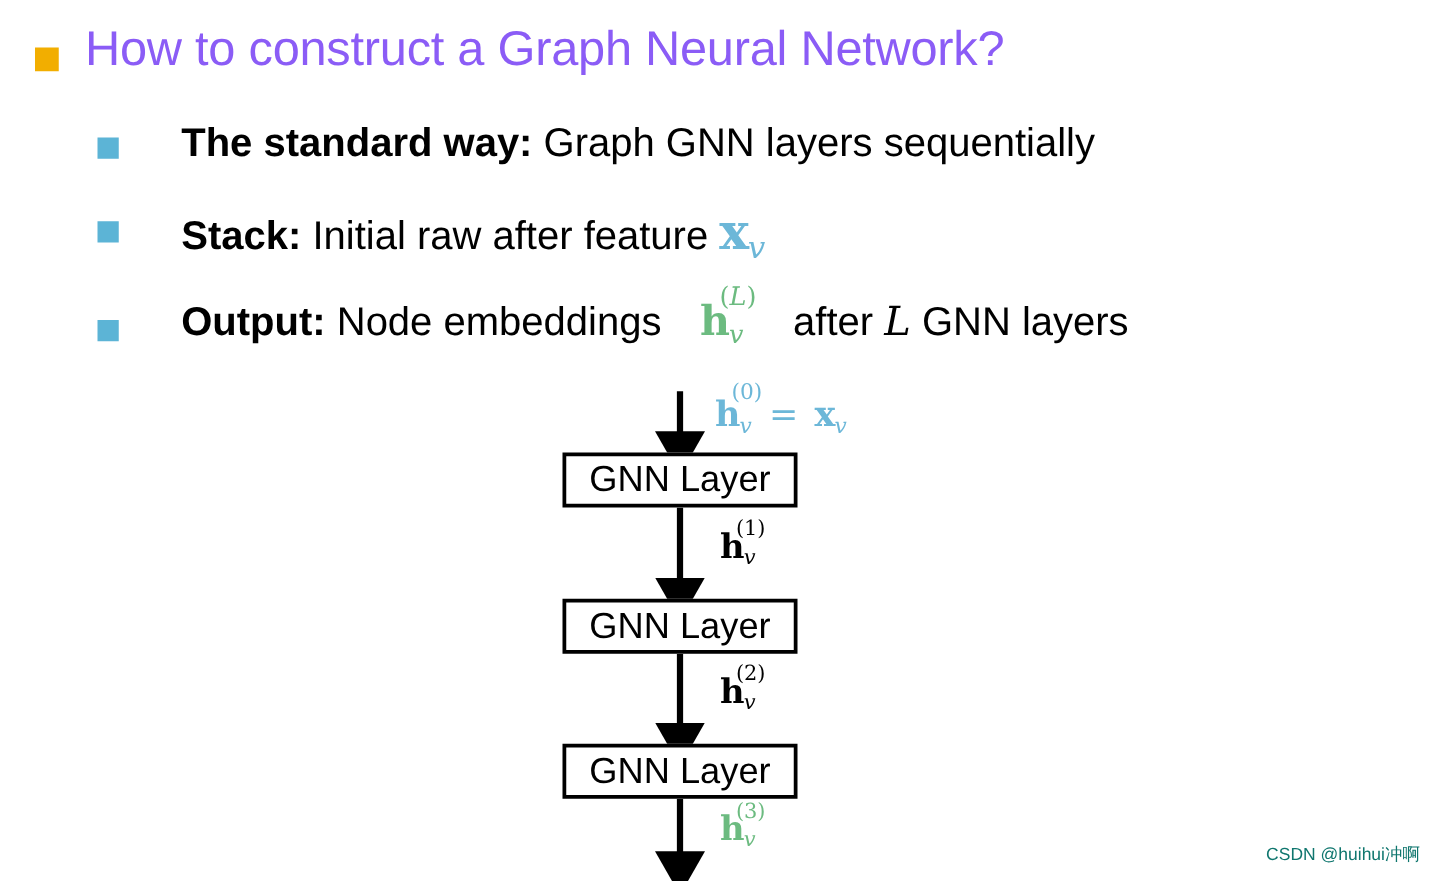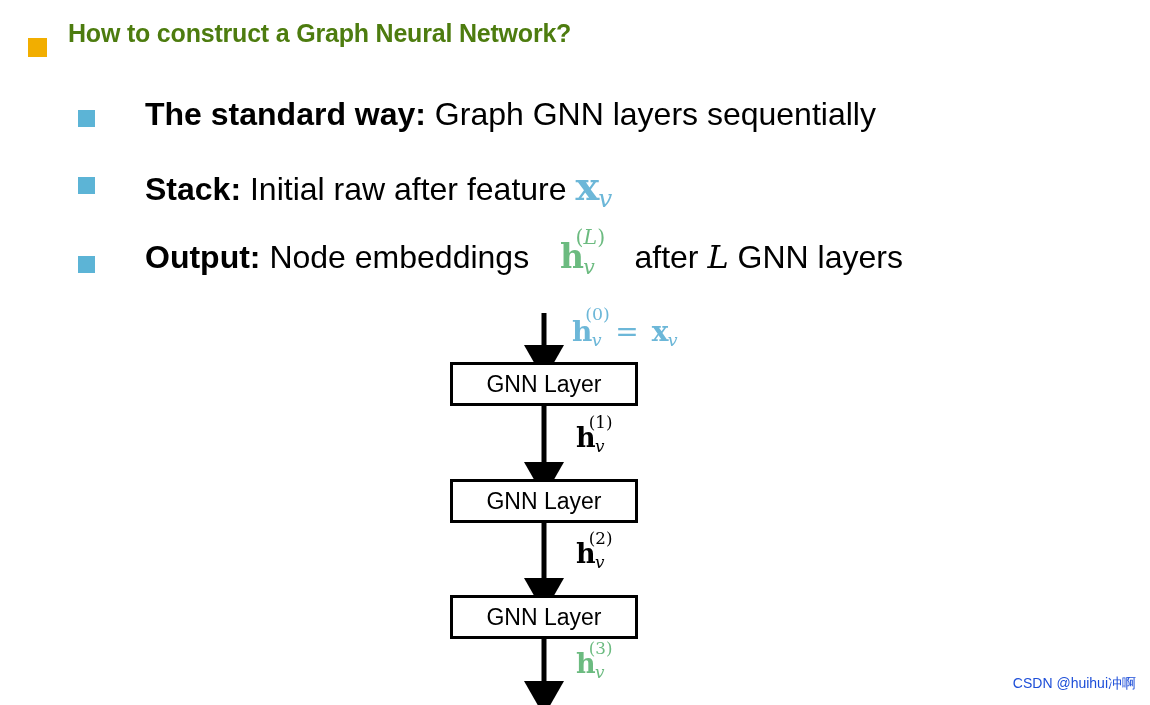--- a/index.html
+++ b/index.html
@@ -29,23 +29,23 @@
     flex: 0 0 auto;
   }
   #title-bullet {
     width: 19px;
     height: 19px;
     background: #F2AE00;
     margin-top: 18px;
     margin-right: 21px;
   }
   #title-text {
-    font-size: 25px;
-    font-weight: bold;
-    color: #4d7c0f;
+    font-size: 39px;
+    font-weight: normal;
+    color: #8b5cf6;
     line-height: 1.05;
     letter-spacing: -0.2px;
     white-space: nowrap;
   }
 
   
   .sub-row {
     position: absolute;
     display: flex;
     align-items: flex-start;
@@ -122,21 +122,21 @@
   .gnn-box {
     position: absolute;
     width: 188px;
     height: 44px;
     border: 3px solid #000000;
     background: #ffffff;
     box-sizing: border-box;
     display: flex;
     align-items: center;
     justify-content: center;
-    font-size: 23px;
+    font-size: 29px;
     color: #000000;
     font-family: "Liberation Sans", sans-serif;
   }
   #box-1 { left: 450px; top: 362px; }
   #box-2 { left: 450px; top: 479px; }
   #box-3 { left: 450px; top: 595px; }
 
   .edge-label {
     position: absolute;
     font-size: 27px;
@@ -146,21 +146,21 @@
   #lbl-1 { left: 576px; top: 422px; }
   #lbl-2 { left: 576px; top: 538px; }
   #lbl-3 { left: 576px; top: 648px; }
 
   
   #watermark {
     position: absolute;
     right: 14px;
     bottom: 12px;
     font-size: 14px;
-    color: #1d4ed8;
+    color: #0f766e;
     font-family: "Liberation Sans", sans-serif;
     white-space: nowrap;
   }
 </style>
 </head>
 <body>
 
 <div id="title-row">
   <span class="bullet-sq" id="title-bullet"></span>
   <span id="title-text">How to construct a Graph Neural Network?</span>

